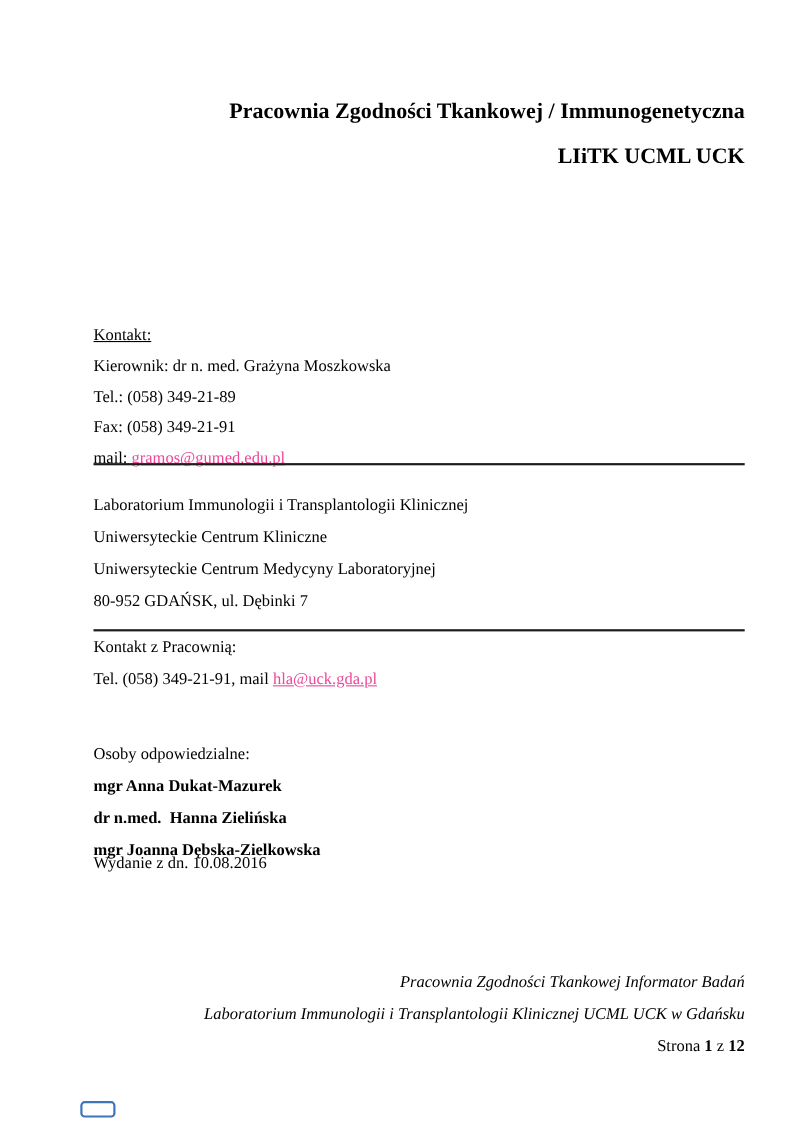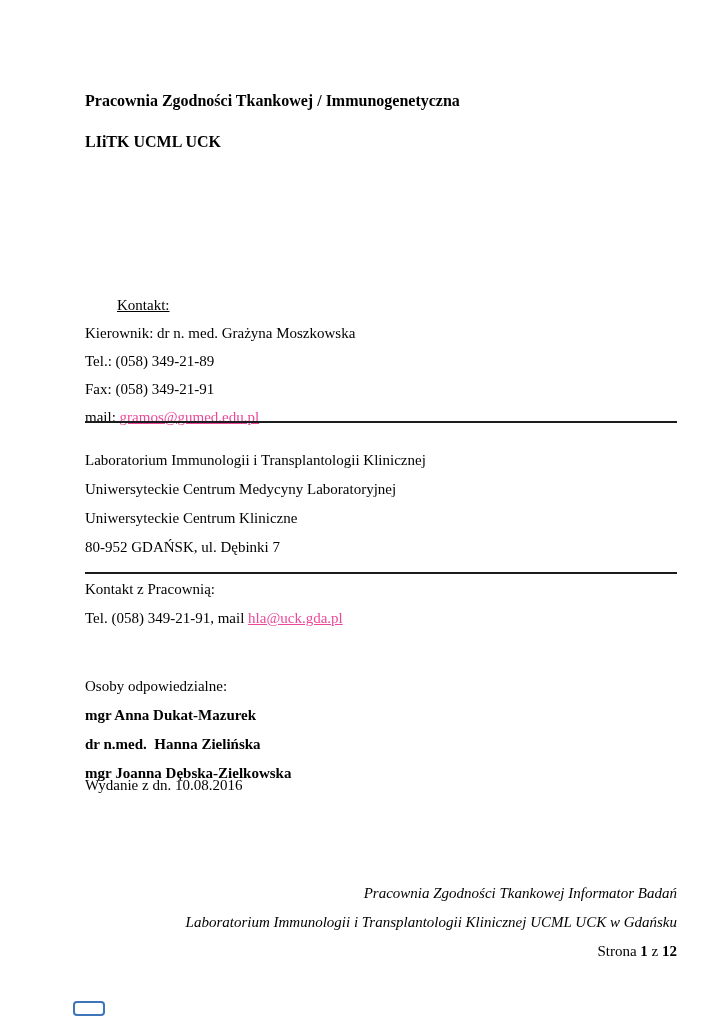--- a/index.html
+++ b/index.html
@@ -8,25 +8,25 @@
     width: 725px;
     height: 1024px;
     background: #ffffff;
     font-family: "Liberation Serif", "DejaVu Serif", serif;
     color: #000000;
     font-size: 15px;
     overflow: hidden;
   }
   .block { position: absolute; left: 85px; right: 48px; }
 
-  .doc-title { top: 86px; text-align: left; font-weight: bold; font-size: 16px; line-height: 30px; }
+  .doc-title { top: 86px; text-align: right; font-weight: bold; font-size: 20px; line-height: 30px; }
   .doc-title .line2 { margin-top: 11px; font-family: Liberation Serif, serif; }
 
   .contact { top: 291px; line-height: 28px; }
-  .contact .underlined { text-decoration: underline; margin-left: 32px; }
+  .contact .underlined { text-decoration: underline; }
 
   .rule { position: absolute; left: 85px; right: 48px; height: 0; border-top: 2px solid #1c1c1c; }
   .rule1 { top: 421px; }
   .rule2 { top: 572px; }
 
   .address { top: 446px; line-height: 29px; }
 
   .labcontact { top: 575px; line-height: 29px; }
 
   .responsible { top: 672px; line-height: 29px; }
@@ -68,22 +68,22 @@
     <div>Kierownik: dr n. med. Grażyna Moszkowska</div>
     <div>Tel.: (058) 349-21-89</div>
     <div>Fax: (058) 349-21-91</div>
     <div><span class="pre">mail: </span><a class="doclink">gramos@gumed.edu.pl</a></div>
   </div>
 
   <div class="rule rule1"></div>
 
   <div class="block address">
     <div>Laboratorium Immunologii i Transplantologii Klinicznej</div>
+    <div>Uniwersyteckie Centrum Kliniczne</div>
     <div>Uniwersyteckie Centrum Medycyny Laboratoryjnej</div>
-    <div>Uniwersyteckie Centrum Kliniczne</div>
     <div>80-952 GDAŃSK, ul. Dębinki 7</div>
   </div>
 
   <div class="rule rule2"></div>
 
   <div class="block labcontact">
     <div>Kontakt z Pracownią:</div>
     <div><span class="pre">Tel. (058) 349-21-91, mail </span><a class="doclink">hla@uck.gda.pl</a></div>
   </div>
 

